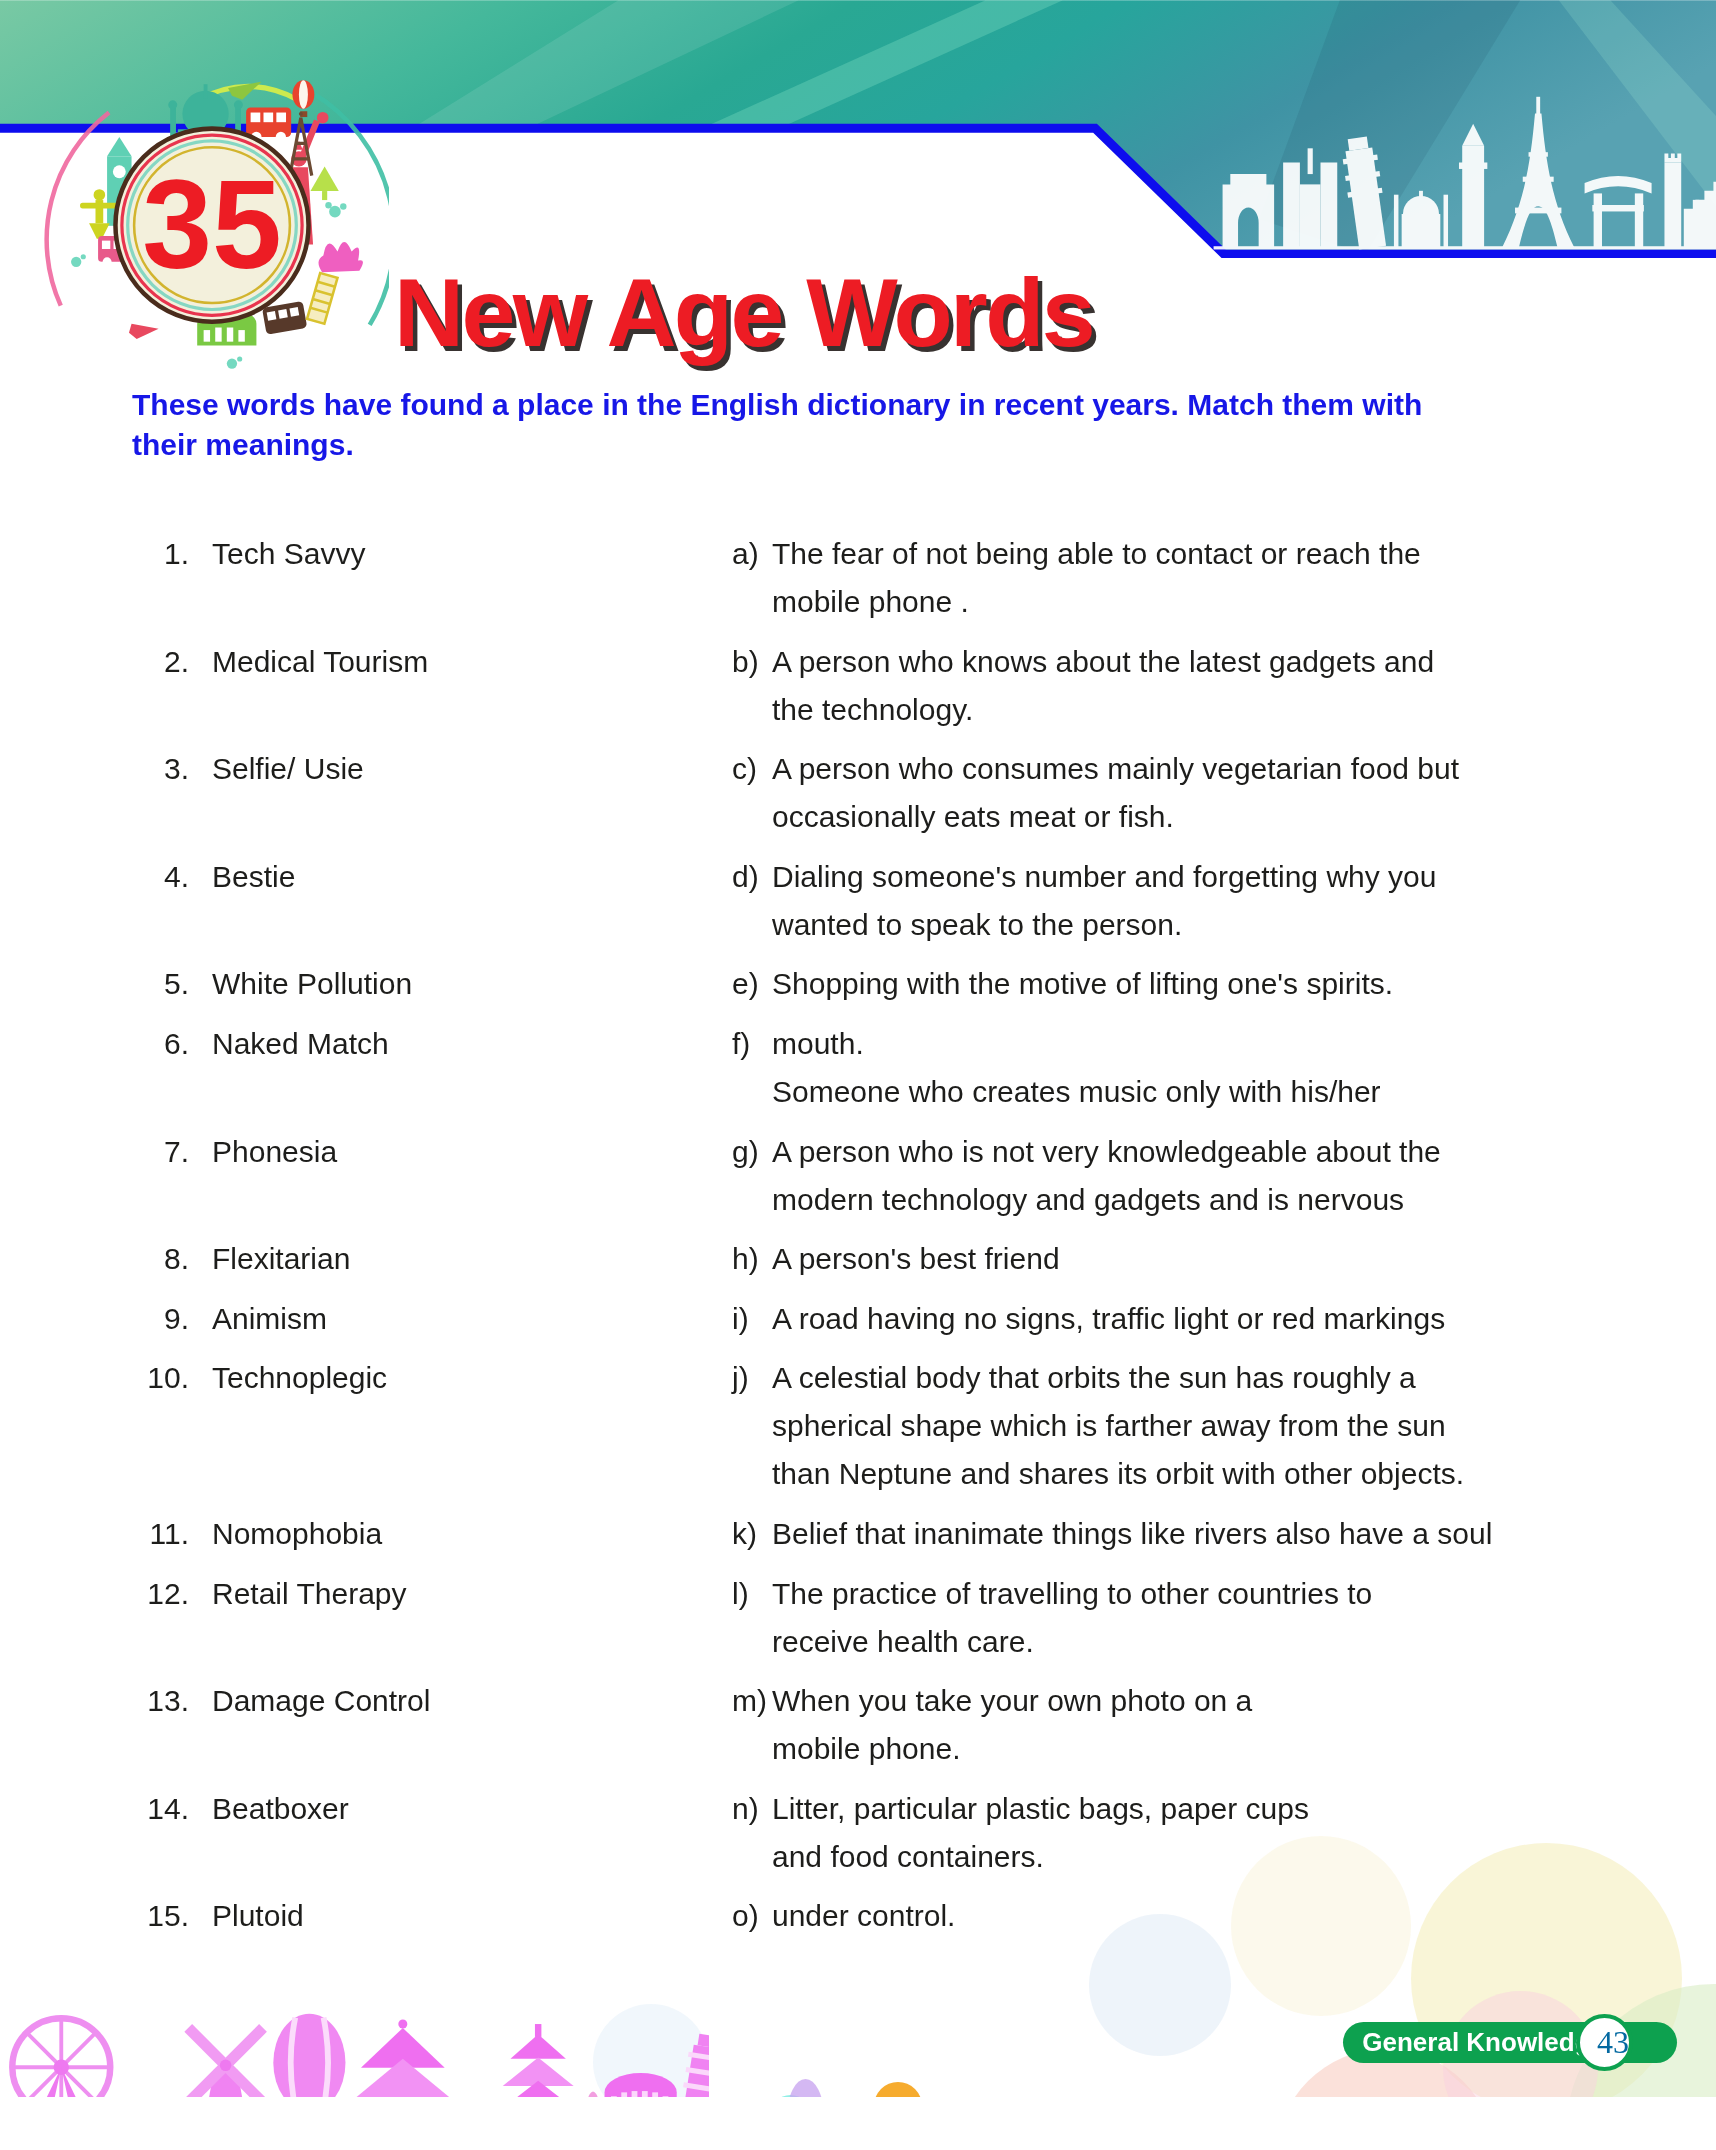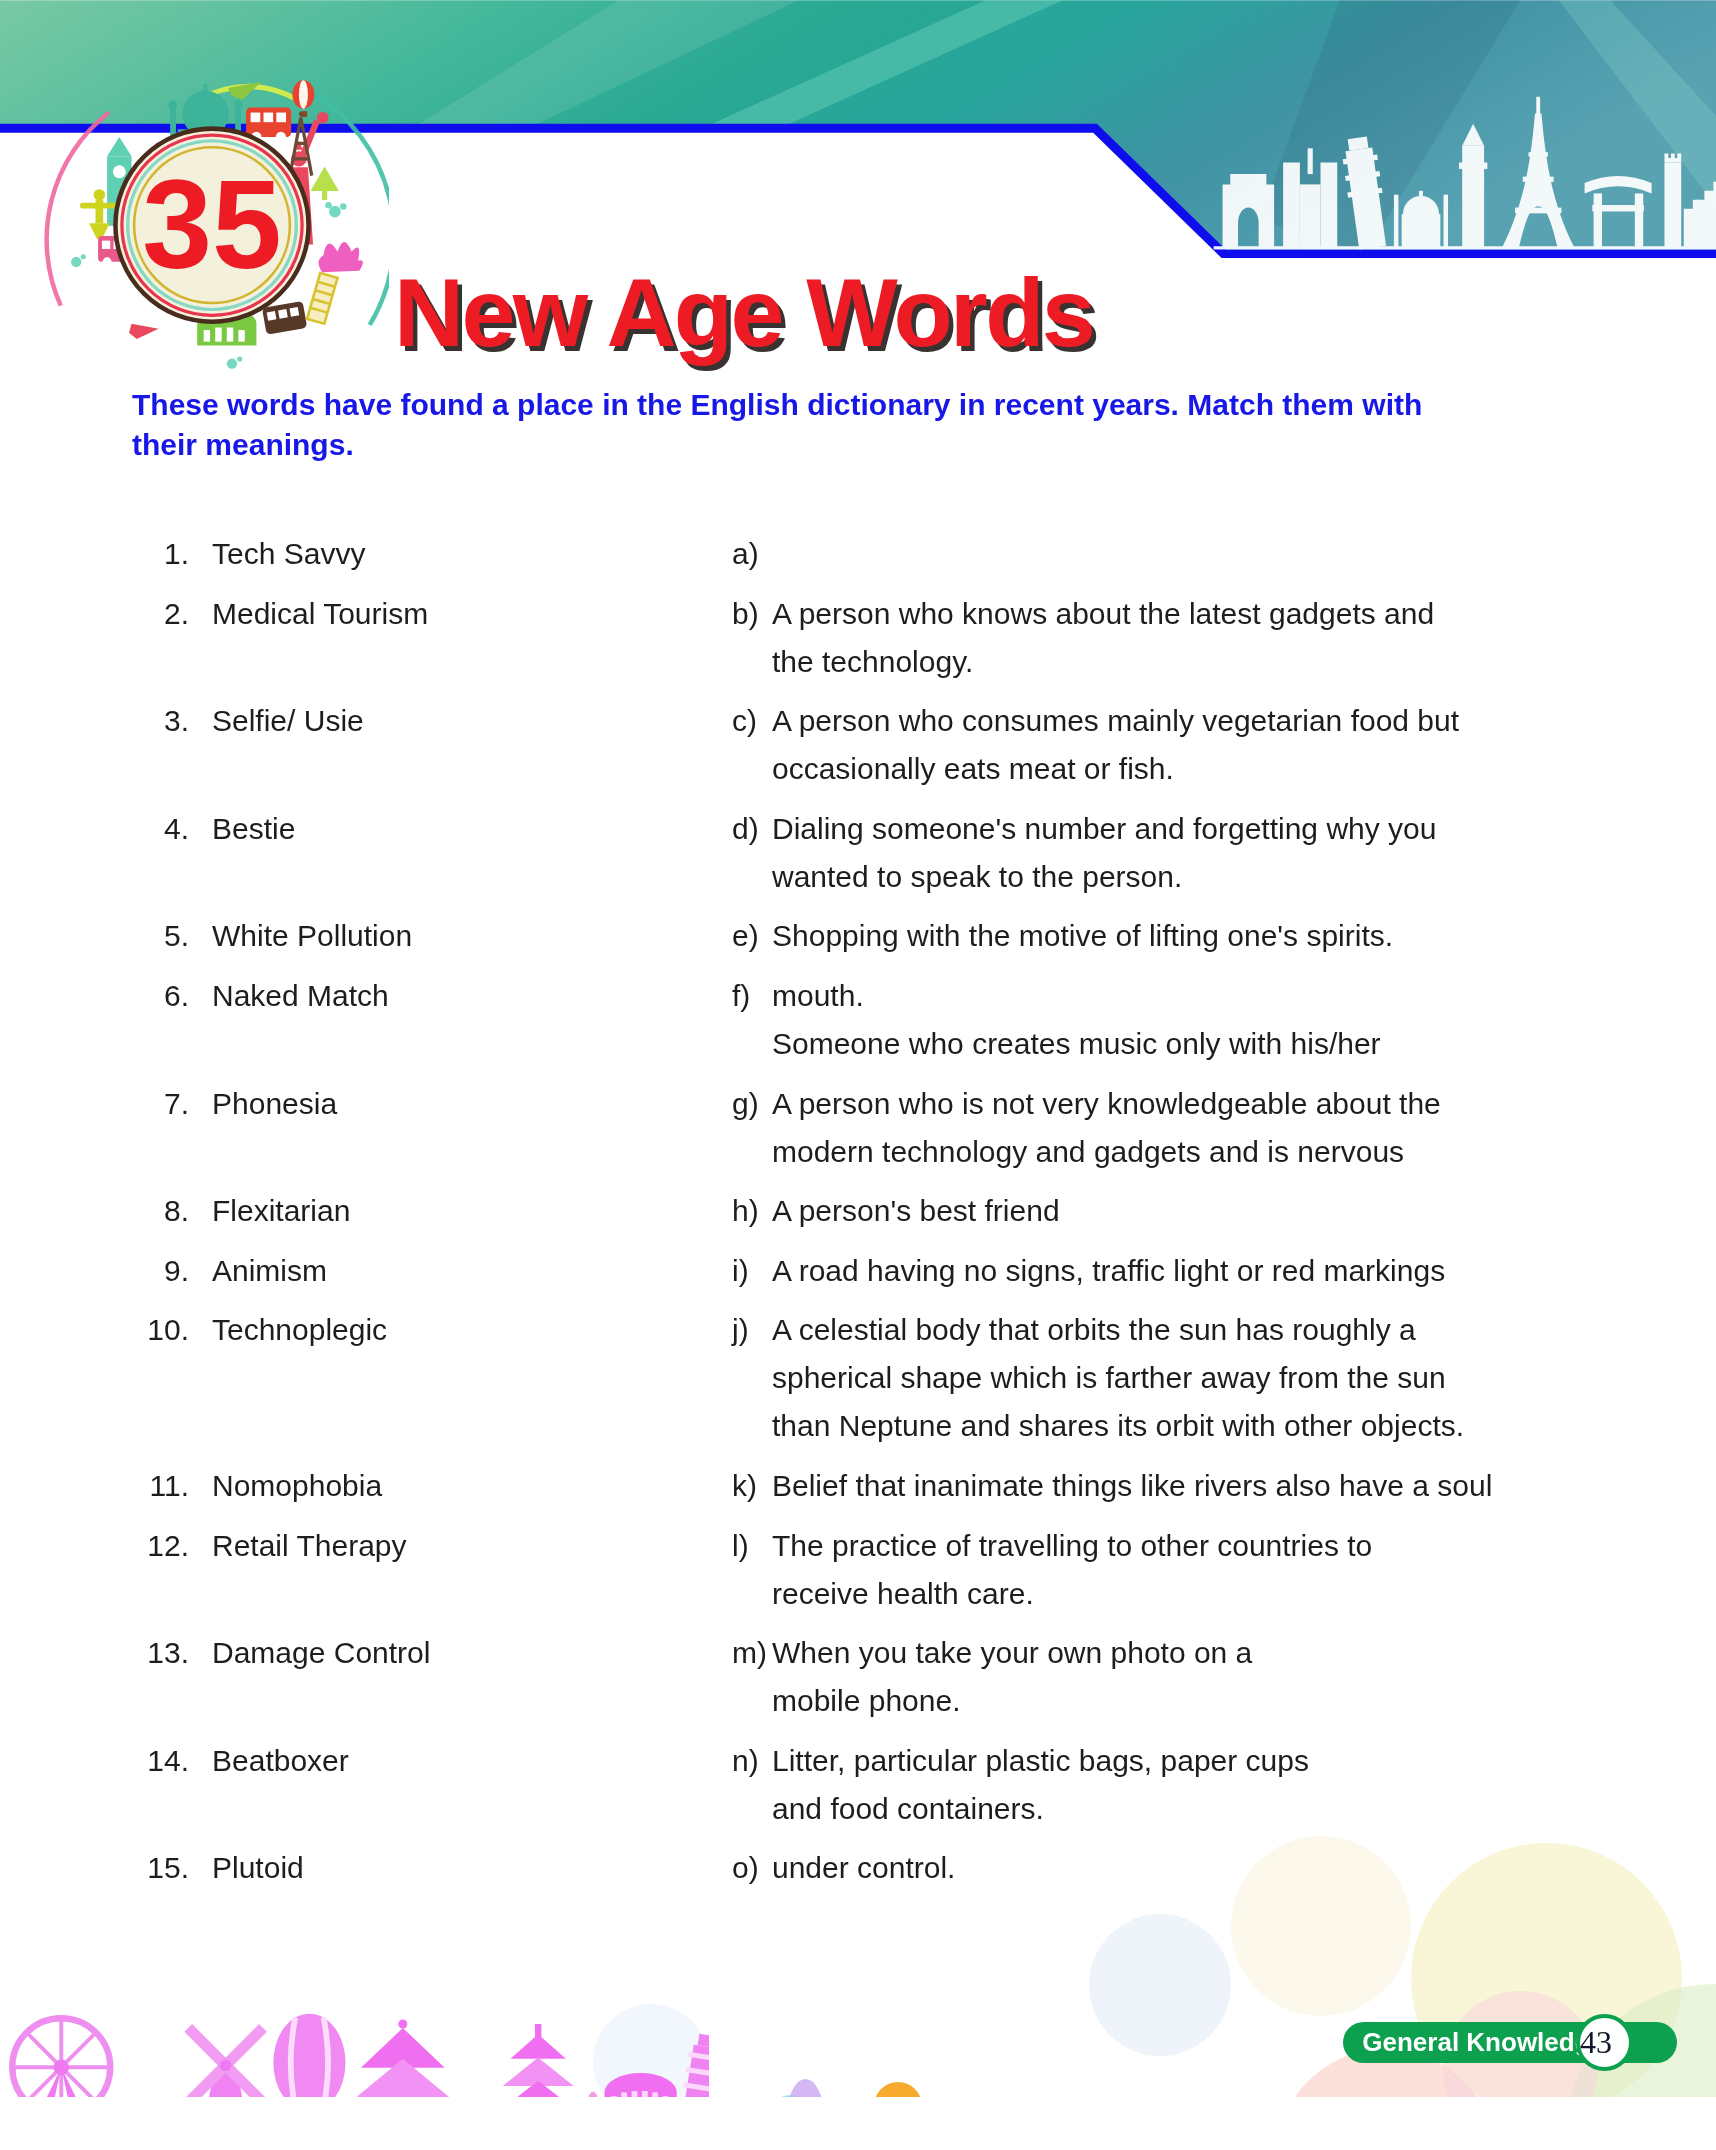--- a/index.html
+++ b/index.html
@@ -46,22 +46,22 @@
   
   .series-pill{
     position:absolute;left:1343px;top:2022px;height:41px;
     background:var(--pill-green,#0DA14F);border-radius:20.6px;
     color:#fff;font-size:26px;font-weight:bold;line-height:41px;
     padding:0 49px 0 19.3px;white-space:nowrap;z-index:6;
   }
   .page-circle{
     position:absolute;left:1576px;top:2014px;width:49px;height:49px;
     background:#fff;border:4.5px solid var(--pill-green,#0DA14F);border-radius:50%;
-    display:flex;align-items:center;justify-content:flex-start;
-    font-family:"Liberation Serif",serif;font-size:32px;color:#0f172a;z-index:7;
+    display:flex;align-items:center;justify-content:flex-end;
+    font-family:"Liberation Serif",serif;font-size:32px;color:#0369a1;z-index:7;
   }
 
   
   .blob{position:absolute;border-radius:50%;}
   .bottom-strip{position:absolute;left:0;top:2147px;width:741px;height:3.9px;background:#2114cf;}
 </style>
 </head>
 <body>
 
 <div class="page" style="--accent-red: #ED1C24; --accent-blue: #1717E7; --pill-green: #0DA14F;">
@@ -277,20 +277,24 @@
   </div>
 
   <div class="match-list" id="match-list">
       <div class="match-row">
         <div class="cell-word">
           <span class="item-number">1.</span>
           <span class="item-word">Tech Savvy</span>
         </div>
         <div class="cell-def">
           <span class="item-letter">a)</span>
+          <div class="item-def">
+            <div>The fear of not being able to contact or reach the</div>
+            <div>mobile phone   .</div>
+          </div>
         </div>
       </div>
       <div class="match-row">
         <div class="cell-word">
           <span class="item-number">2.</span>
           <span class="item-word">Medical Tourism</span>
         </div>
         <div class="cell-def">
           <span class="item-letter">b)</span>
           <div class="item-def">

